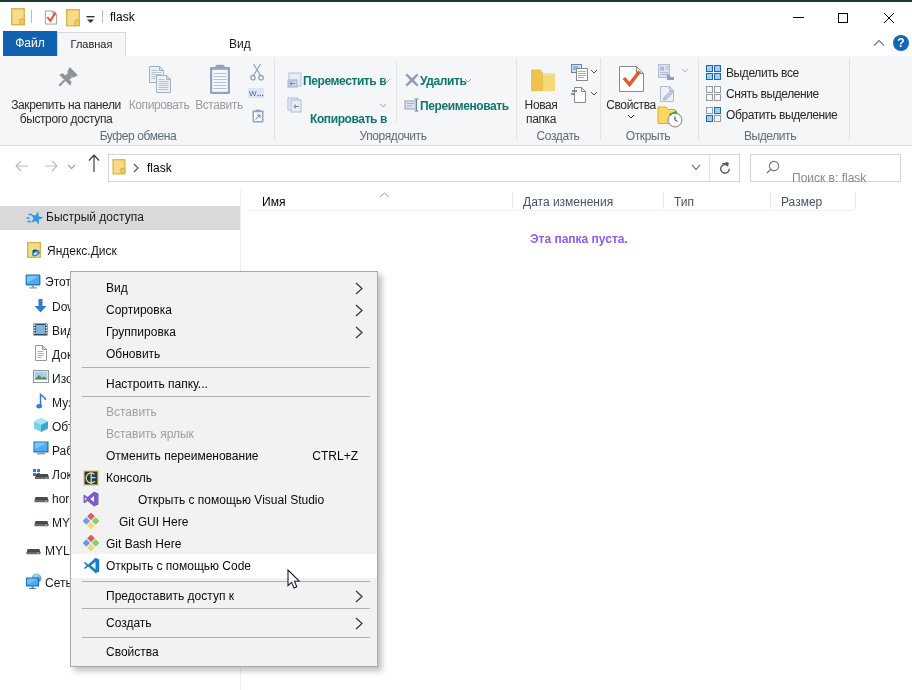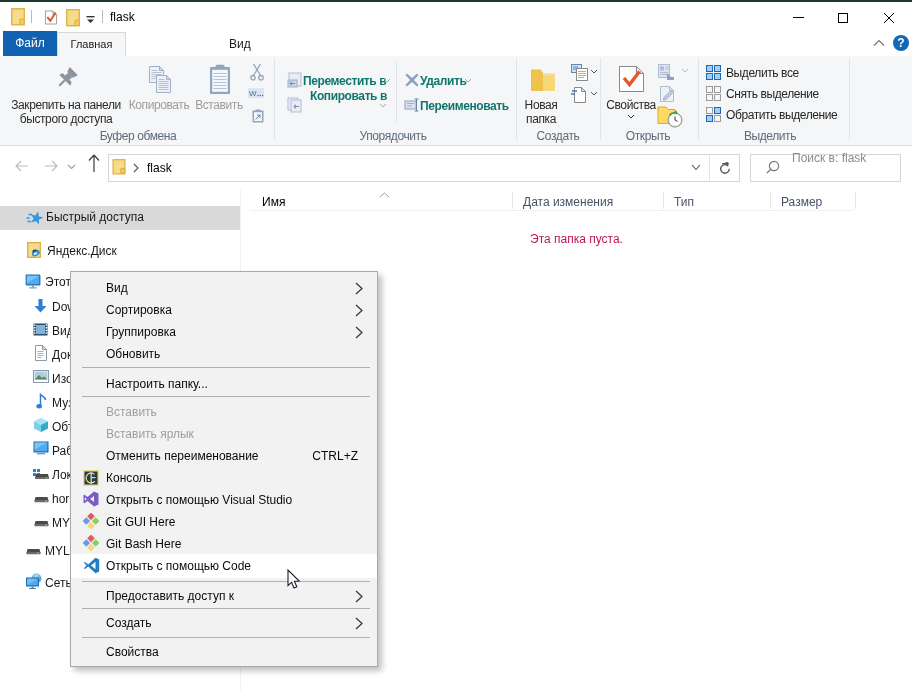--- a/index.html
+++ b/index.html
@@ -141,21 +141,21 @@
   </svg>
   <div class="abs txt12 grey" style="left:303px;top:18px;">Переместить в</div>
   <svg class="abs" style="left:383px;top:22px;" width="8" height="5" viewBox="0 0 8 5">
         <path d="M1 1 L4 4 L7 1" stroke="#a8a8a8" fill="none"></path>
       </svg>
   <svg class="abs" style="left:287px;top:41px;" width="16" height="16" viewBox="0 0 16 16">
     <rect x="1" y="1" width="10" height="12" fill="#e8ecf3" stroke="#aebdd3"></rect>
     <rect x="4" y="3" width="10" height="12" fill="#e8ecf3" stroke="#aebdd3"></rect>
     <path d="M12 9.5 h-5 M9 7.5 l-2.2 2 L9 11.5" stroke="#7388a8" fill="none"></path>
   </svg>
-  <div class="abs txt12 grey" style="left:303px;top:33px;padding-left:7px;">Копировать в</div>
+  <div class="abs txt12 grey" style="left:303px;top:56px;padding-left:7px;">Копировать в</div>
   <svg class="abs" style="left:379px;top:47px;" width="8" height="5" viewBox="0 0 8 5">
         <path d="M1 1 L4 4 L7 1" stroke="#a8a8a8" fill="none"></path>
       </svg>
 
   <svg class="abs" style="left:405px;top:17px;" width="14" height="14" viewBox="0 0 14 14">
     <path d="M2 0.5 L7 5 L12 0.5 L13.5 2 L9 7 L13.5 12 L12 13.5 L7 9 L2 13.5 L0.5 12 L5 7 L0.5 2 Z" fill="#8ea0bd"></path>
   </svg>
   <div class="abs txt12 grey" style="left:420px;top:18px;">Удалить</div>
   <svg class="abs" style="left:464px;top:22px;" width="8" height="5" viewBox="0 0 8 5">
         <path d="M1 1 L4 4 L7 1" stroke="#a8a8a8" fill="none"></path>
@@ -292,41 +292,41 @@
     <path d="M8.8 3.6 a4.3 4.3 0 1 0 1.5 3.2" stroke="#5a5a5a" stroke-width="1.4" fill="none"></path>
     <path d="M3.2 1.8 L8.3 0.9 L8.9 4.4" stroke="#5a5a5a" stroke-width="1.3" fill="none"></path>
     <path d="M6.8 0 L10.4 1.2 L7.6 3.8 Z" fill="#5a5a5a"></path>
   </svg>
 
   <div class="abs" style="left:750px;top:7px;width:151px;height:28px;background:#fff;border:1px solid #d4d4d4;"></div>
   <svg class="abs" style="left:766px;top:13px;" width="14" height="14" viewBox="0 0 14 14">
     <circle cx="8" cy="6" r="4.6" stroke="#767676" fill="none" stroke-width="1.2"></circle>
     <path d="M4.6 9.4 L1 13" stroke="#767676" stroke-width="1.3"></path>
   </svg>
-  <div class="abs txt12" style="left:792px;top:4px;color:#8a8a8a;">Поиск в: flask</div>
+  <div class="abs txt12" style="left:792px;top:24px;color:#8a8a8a;">Поиск в: flask</div>
 </div>
 
 <div id="main" class="abs" style="left:0;top:190px;width:912px;height:500px;background:#fff;">
   <div class="abs" style="left:240px;top:0;width:1px;height:500px;background:#f0f0f0;"></div>
 
   <div class="abs" style="left:250px;top:0;height:20px;">
     <div class="abs txt12" style="left:12px;top:5px;color:#000000;">Имя</div>
     <svg class="abs" style="left:129px;top:2px;" width="11" height="6" viewBox="0 0 11 6">
           <path d="M1 5 L5.5 1 L10 5" stroke="#9b9fa2" fill="none"></path>
         </svg>
     <div class="abs txt12" style="left:273px;top:5px;color:#44536a;">Дата изменения</div>
     <div class="abs txt12" style="left:424px;top:5px;color:#44536a;">Тип</div>
     <div class="abs txt12" style="left:531px;top:5px;color:#44536a;">Размер</div>
     <div class="abs" style="left:262px;top:2px;width:1px;height:17px;background:#e8e8e8;"></div>
     <div class="abs" style="left:413px;top:2px;width:1px;height:17px;background:#e8e8e8;"></div>
     <div class="abs" style="left:520px;top:2px;width:1px;height:17px;background:#e8e8e8;"></div>
     <div class="abs" style="left:605px;top:2px;width:1px;height:17px;background:#e8e8e8;"></div>
   </div>
   <div class="abs" style="left:250px;top:20px;width:605px;height:1px;background:#f0f0f0;"></div>
-  <div class="abs txt12" style="left:530px;top:42px;color:#be185d;">Эта папка пуста.</div>
+  <div class="abs txt12" style="left:530px;top:42px;color:#8b5cf6;font-weight:bold;">Эта папка пуста.</div>
 </div>
 
 <div id="side" class="abs" style="left:0;top:190px;width:240px;height:500px;">
 
   <div class="abs" style="left:0;top:16px;width:240px;height:24px;background:#d9d9d9;"></div>
   <svg class="abs" style="left:26px;top:20px;" width="17" height="16" viewBox="0 0 17 16">
     <g transform="rotate(14 10 8)">
           <path d="M10.5 1 L12.1 5.6 L17 5.9 L13.2 8.9 L14.4 13.6 L10.5 10.9 L6.6 13.6 L7.8 8.9 L4 5.9 L8.9 5.6 Z" fill="#2f97e3"></path>
         </g>
     <path d="M2.5 4.5 h3.5 M0.5 8 h3 M1.5 11.5 h3.5" stroke="#2f97e3" stroke-width="1.4"></path>
@@ -479,22 +479,22 @@
   <div class="abs mi" style="top:49px;">Группировка</div>
   <div class="abs mi" style="top:71px;">Обновить</div>
   <div class="abs msep" style="top:95px;"></div>
   <div class="abs mi" style="top:101px;">Настроить папку...</div>
   <div class="abs msep" style="top:124px;"></div>
   <div class="abs mi" style="top:129px;color:#9f9f9f;">Вставить</div>
   <div class="abs mi" style="top:151px;color:#9f9f9f;">Вставить ярлык</div>
   <div class="abs mi" style="top:173px;">Отменить переименование</div>
   <div class="abs" style="top:173px;right:19px;height:22px;line-height:22px;">CTRL+Z</div>
   <div class="abs mi" style="top:195px;">Консоль</div>
-  <div class="abs mi" style="top:217px;">Открыть с помощью Visual Studio</div>
-  <div class="abs mi" style="top:239px;">Git GUI Here</div>
+  <div class="abs mi" style="top:217px;margin-left:32px;">Открыть с помощью Visual Studio</div>
+  <div class="abs mi" style="top:239px;margin-left:13px;">Git GUI Here</div>
   <div class="abs mi" style="top:261px;">Git Bash Here</div>
   <div class="abs mi" style="top:283px;">Открыть с помощью Code</div>
   <div class="abs msep" style="top:309px;"></div>
   <div class="abs mi" style="top:313px;">Предоставить доступ к</div>
   <div class="abs msep" style="top:336px;"></div>
   <div class="abs mi" style="top:340px;">Создать</div>
   <div class="abs msep" style="top:365px;"></div>
   <div class="abs mi" style="top:369px;">Свойства</div>
 
   <svg class="abs marr" style="top:10px;" width="8" height="13" viewBox="0 0 8 13">

